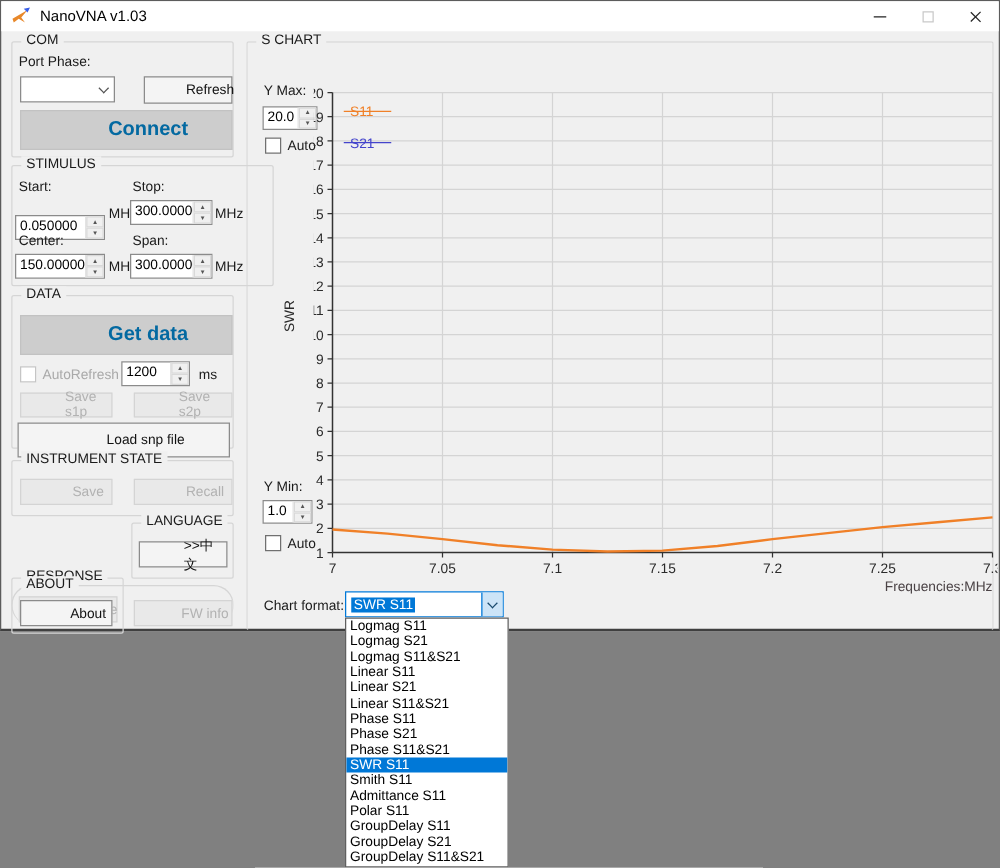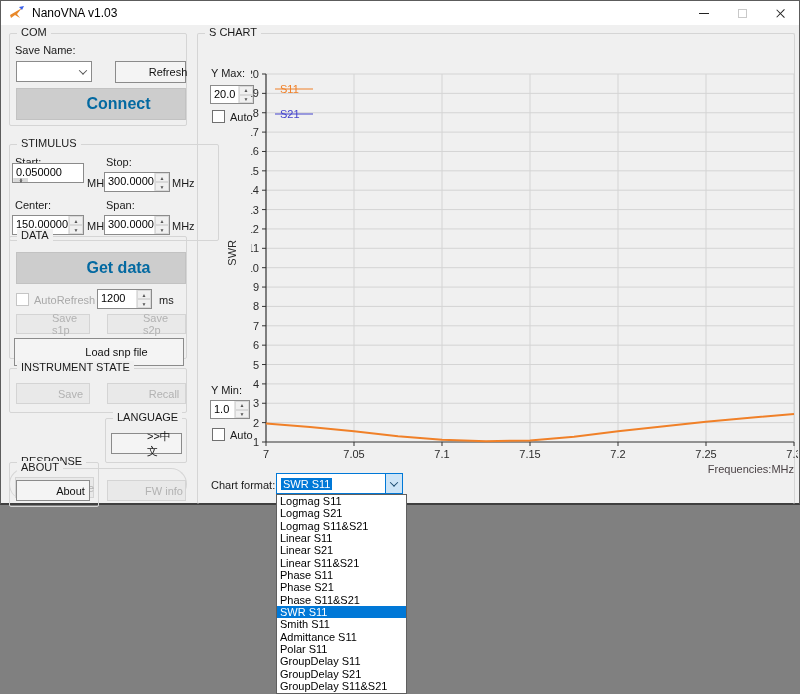--- a/index.html
+++ b/index.html
@@ -83,35 +83,35 @@
           <div class="glyph-max"></div>
         </div>
       <div class="cap-btn">
           <div class="glyph-close"></div>
         </div>
     </div>
   </div>
 
   <div class="group" style="left:8px; top:32px; width:178px; height:93px;">
     <span class="glabel">COM</span>
-    <span class="lbl" style="left:5px; top:10px;">Save Name:</span>
+    <span class="lbl" style="left:5px; top:10px;">Port Phase:</span>
     <div class="combo" style="left:6px; top:27px; width:76px; height:21px;">
       <span class="val"></span>
       <span class="chev">
           <span class="chevron"></span>
         </span>
     </div>
     <div class="btn" style="left:105px; top:27px; width:71px; height:22px;">Refresh</div>
     <div class="btn btn-big" style="left:6px; top:54px; width:170px; height:32px;">Connect</div>
   </div>
 
-  <div class="group" style="left:8px; top:131px; width:210px; height:97px;margin-top:12px;">
+  <div class="group" style="left:8px; top:131px; width:210px; height:97px;">
     <span class="glabel">STIMULUS</span>
     <span class="lbl" style="left:5px; top:11px;">Start:</span>
-    <div class="numud" style="left:2px; top:18px; width:72px; height:20px;flex-direction:column;">
+    <div class="numud" style="left:2px; top:39px; width:72px; height:20px;">
       <span class="nval">0.050000</span>
       <span class="spin">
           <span>▲</span>
           <span>▼</span>
         </span>
     </div>
     <span class="lbl" style="left:77px; top:32px;">MHz</span>
     <span class="lbl" style="left:96px; top:11px;">Stop:</span>
     <div class="numud" style="left:94px; top:27px; width:66px; height:20px;">
       <span class="nval">300.000000</span>

